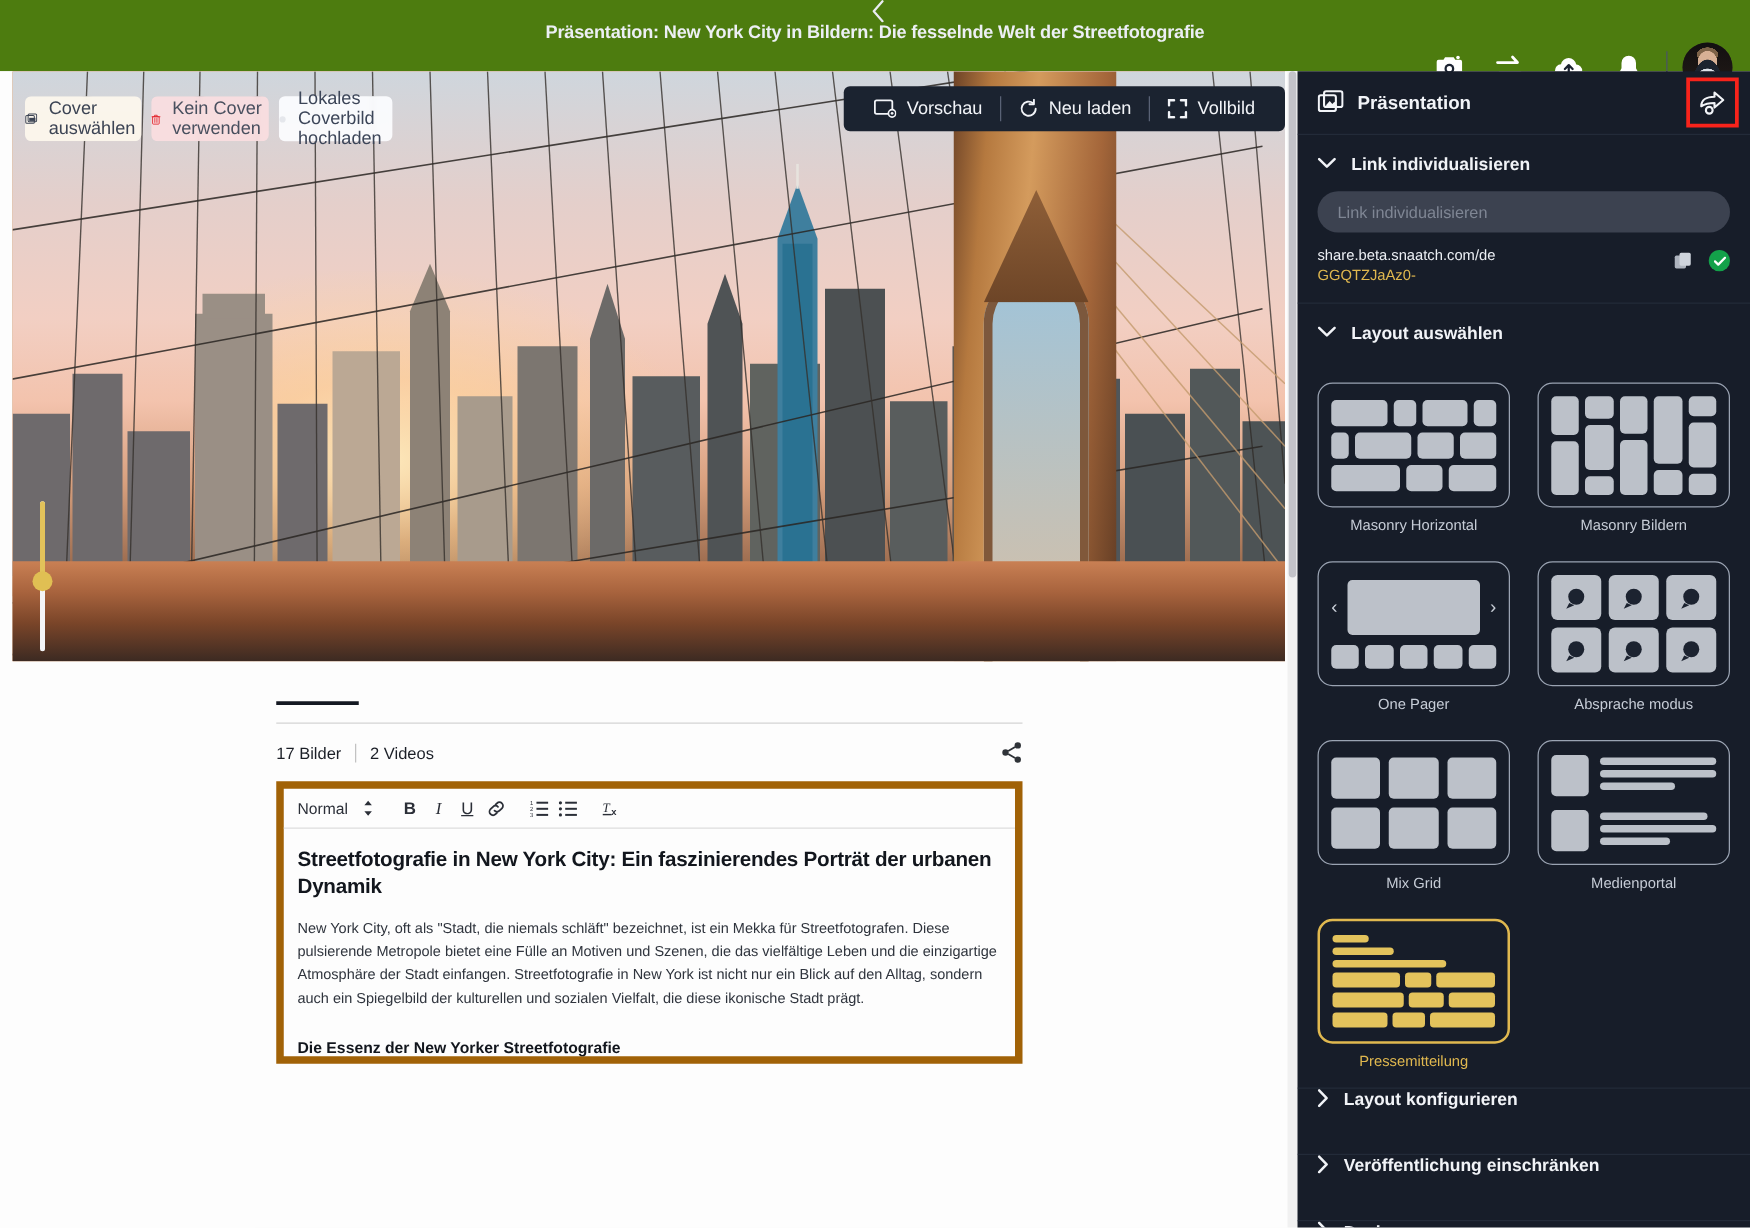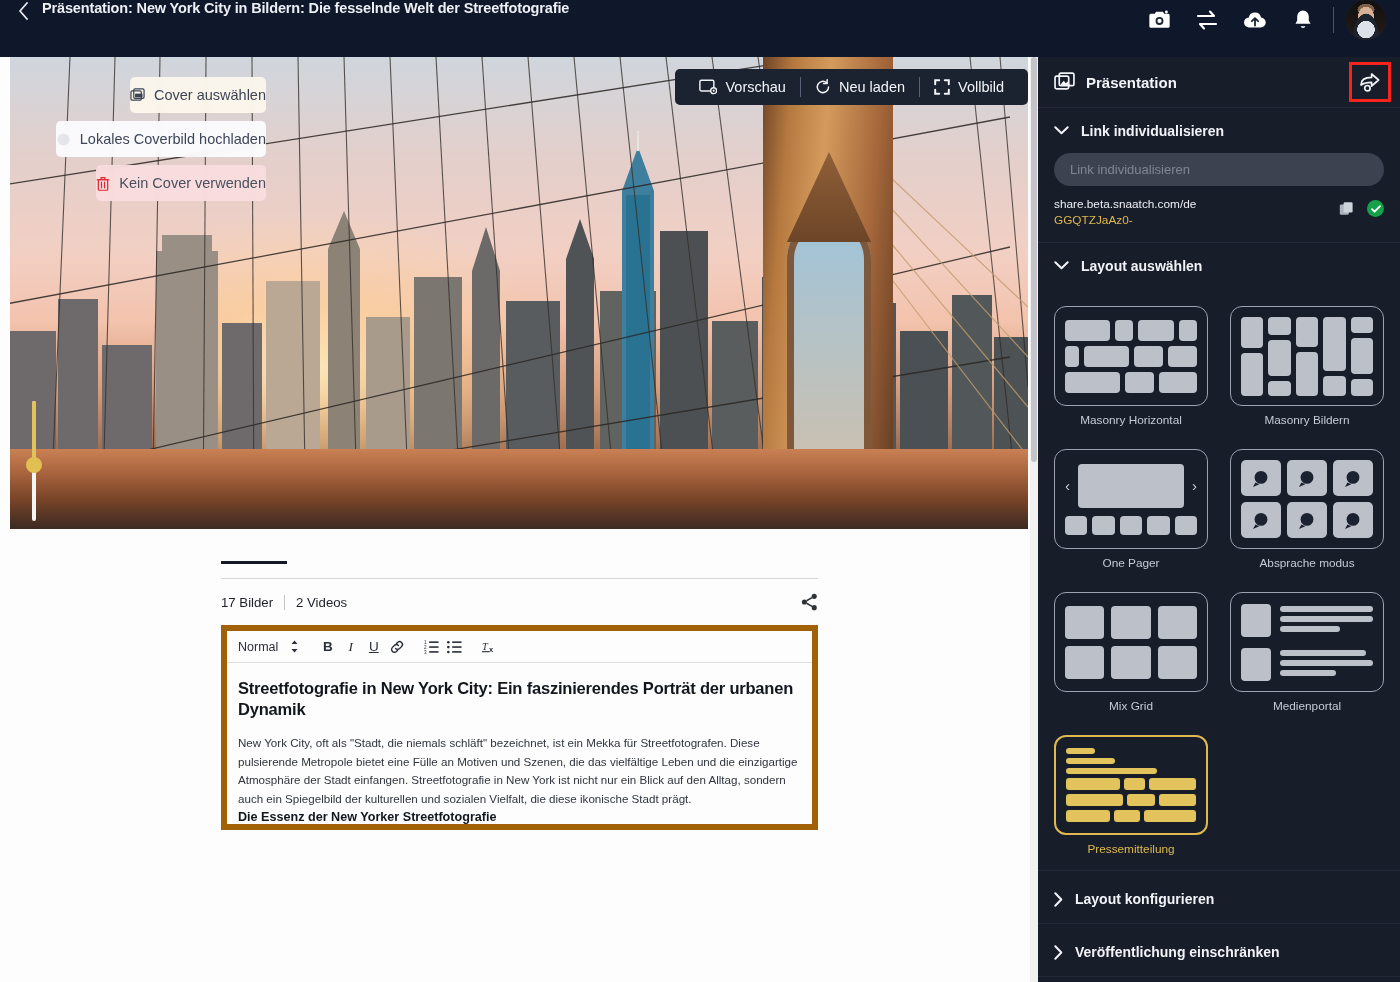--- a/index.html
+++ b/index.html
@@ -8,22 +8,22 @@
     width: 1400px; height: 982px;
     overflow: hidden;
     font-family: "Liberation Sans", sans-serif;
     background: #fafafa;
   }
 
   
   .topbar {
     position: absolute; top: 0; left: 0;
     width: 1400px; height: 57px;
-    background: #0f172a;
-    display: flex; align-items: flex-start;
+    background: #4d7c0f;
+    display: flex; align-items: center; flex-direction: column;
   }
   .back-chevron {
     margin-left: 14px; margin-right: 10px;
     width: 18px; height: 22px;
     display: flex; align-items: center; justify-content: center;
     cursor: pointer;
   }
   .back-chevron svg { display: block; }
   .topbar-title {
     color: #eceff4;
@@ -118,21 +118,21 @@
   }
   .tower .arch2 {
     position: absolute; left: 24px; top: 95px; width: 84px; height: 90px;
     background: linear-gradient(180deg,#8f5f38,#6d4527);
     clip-path: polygon(0 100%, 50% 0, 100% 100%);
   }
 
   
   .cover-btns {
     position: absolute; left: 10px; top: 20px;
-    display: flex; flex-direction: column; gap: 8px;
+    display: flex; flex-direction: row; gap: 8px;
     width: 246px;
     align-items: flex-end;
   }
   .cover-btn {
     height: 36px; border-radius: 5px;
     display: flex; align-items: center; justify-content: center;
     gap: 9px; font-size: 14.5px; cursor: pointer;
     backdrop-filter: blur(2px);
   }
   .cb-select { background: rgba(253,248,237,.93); color: #3c4454; }
@@ -219,21 +219,21 @@
   .editor-body { padding: 15px 11px 0 11px; }
   .ed-h1 {
     font-size: 16.5px; font-weight: 700; color: #12161d;
     line-height: 1.3; letter-spacing: -.2px;
   }
   .ed-p {
     font-size: 11.6px; color: #2f343d; line-height: 1.62;
     margin-top: 13px;
   }
   .ed-h2 {
-    font-size: 12.6px; font-weight: 700; color: #12161d; margin-top: 1px;
+    font-size: 12.6px; font-weight: 700; color: #12161d; margin-top: 22px;
   }
 
   
   .main-scrollbar {
     position: absolute; top: 57px; right: 362px;
     width: 8px; height: 925px; background: #f1f1f1;
   }
   .main-scrollbar .thumb {
     position: absolute; top: 0; left: 1px;
     width: 6px; height: 405px; background: #c3c3c9; border-radius: 3px;
@@ -339,22 +339,22 @@
   .mp .item { display: flex; gap: 9px; align-items: flex-start; }
   .mp .thumb { width: 30px; height: 33px; flex: none; }
   .mp .lines { flex: 1; display: flex; flex-direction: column; gap: 4px; padding-top: 2px; }
   .mp .lines div { height: 6px; }
   
   .pm { width: 100%; display: flex; flex-direction: column; gap: 4px; }
   .pm .hl { height: 6px; }
   .pm .row { display: flex; gap: 4px; height: 12px; }
 
   .sb-accordion .acc-item {
-    height: 53px; display: flex; align-items: flex-end; gap: 12px;
-    padding: 16px 16px; border-top: 1px solid #232b39; cursor: pointer;
+    height: 53px; display: flex; align-items: flex-start; gap: 12px;
+    padding: 0 16px; border-top: 1px solid #232b39; cursor: pointer;
   }
   .sb-accordion .acc-item .lbl { color: #f1f3f7; font-size: 14px; font-weight: 700; }
 </style>
 </head>
 <body>
 
 <div class="topbar">
   <div class="back-chevron">
     <svg width="11" height="18" viewBox="0 0 11 18" fill="none">
       <path d="M9 1L2 9l7 8" stroke="#e9ecf2" stroke-width="1.8" stroke-linecap="round" stroke-linejoin="round"></path>
@@ -484,32 +484,32 @@
 
       <div class="cover-btns">
         <div class="cover-btn cb-select">
           <svg width="15" height="15" viewBox="0 0 16 16">
             <rect x="1" y="3" width="11" height="10" rx="1.4" fill="none" stroke="#3c4454" stroke-width="1.3"></rect>
             <rect x="4" y="1" width="11" height="10" rx="1.4" fill="none" stroke="#3c4454" stroke-width="1.3"></rect>
             <rect x="5.4" y="6" width="8" height="4" fill="#3c4454"></rect>
           </svg>
           <span>Cover auswählen</span>
         </div>
-        <div class="cover-btn cb-upload">
-          <svg width="15" height="15" viewBox="0 0 16 16" style="opacity:.18">
-            <circle cx="8" cy="8" r="6.5" fill="#8d93a3"></circle>
-          </svg>
-          <span>Lokales Coverbild hochladen</span>
-        </div>
         <div class="cover-btn cb-remove">
           <svg width="14" height="15" viewBox="0 0 14 16">
             <path d="M2 4h10v10.2a1 1 0 0 1-1 1H3a1 1 0 0 1-1-1z" fill="none" stroke="#e2242c" stroke-width="1.3"></path>
             <path d="M0.8 4h12.4M5 4V1.8h4V4M5.4 6.6v6M8.6 6.6v6" stroke="#e2242c" stroke-width="1.3" fill="none" stroke-linecap="round"></path>
           </svg>
           <span>Kein Cover verwenden</span>
+        </div>
+        <div class="cover-btn cb-upload">
+          <svg width="15" height="15" viewBox="0 0 16 16" style="opacity:.18">
+            <circle cx="8" cy="8" r="6.5" fill="#8d93a3"></circle>
+          </svg>
+          <span>Lokales Coverbild hochladen</span>
         </div>
       </div>
 
       <div class="img-toolbar">
         <div class="itb-item">
           <svg width="18" height="16" viewBox="0 0 20 17">
             <rect x="1" y="1" width="15.5" height="12" rx="1.6" fill="none" stroke="#f2f4f8" stroke-width="1.6"></rect>
             <circle cx="16.3" cy="12.6" r="3.3" fill="#1b2330" stroke="#f2f4f8" stroke-width="1.5"></circle>
             <circle cx="16.3" cy="12.6" r="1.2" fill="#f2f4f8"></circle>
           </svg>

